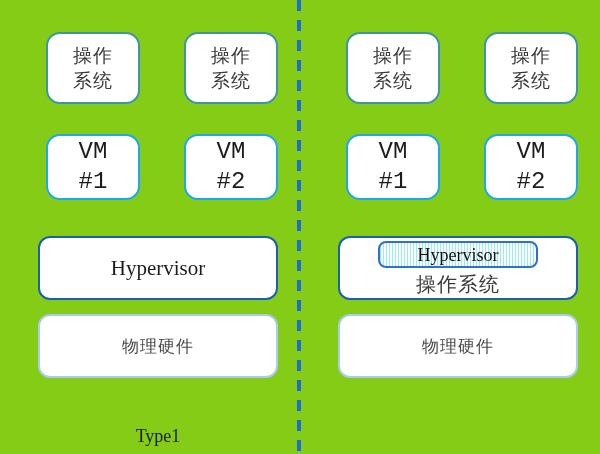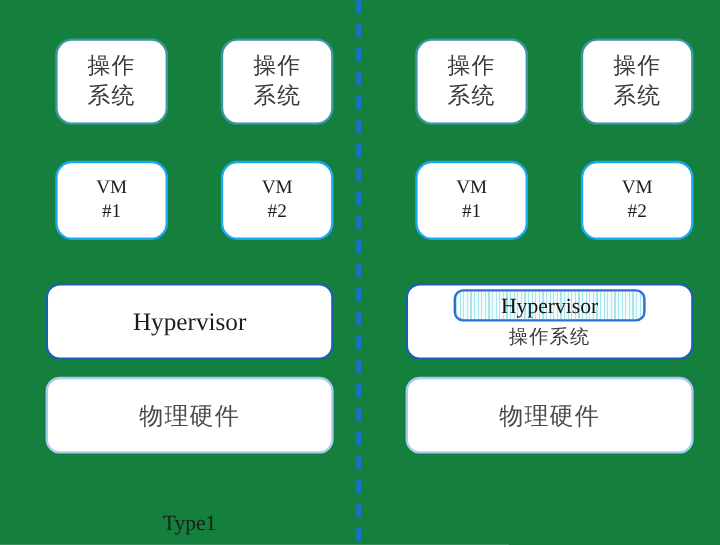--- a/index.html
+++ b/index.html
@@ -12,21 +12,21 @@
     height: 454px;
     background: #fbfbfb;
     font-family: "Liberation Sans", sans-serif;
     overflow: hidden;
   }
 
   #diagram {
     position: relative;
     width: 600px;
     height: 454px;
-    background: #15803d;
+    background: #84cc16;
   }
 
   
   .divider {
     position: absolute;
     left: 297px;
     top: 0;
     width: 4px;
     height: 454px;
     background-image: linear-gradient(
@@ -79,22 +79,22 @@
 
   
   .vm-box {
     width: 94px;
     height: 66px;
     border: 2px solid #1ca8f0;
     border-radius: 14px;
     top: 134px;
   }
   .vm-box .line {
-    font-family: Liberation Serif, serif;
-    font-size: 16px;
+    font-family: Liberation Mono, monospace;
+    font-size: 24px;
     color: #1c1c1c;
     line-height: 1.26;
   }
   .vm-box.first  { left: 40px; }
   .vm-box.second { left: 178px; }
 
   
   .hypervisor-box {
     left: 32px;
     top: 236px;
@@ -136,38 +136,38 @@
         #f4fdfe 1px, #f4fdfe 3px);
   }
   .nested-hypervisor .label {
     font-family: "Liberation Serif", "DejaVu Serif", serif;
     font-size: 18px;
     color: #121212;
     line-height: 1;
   }
   .hostos-box .host-label {
     font-family: Liberation Mono, monospace;
-    font-size: 16px;
+    font-size: 20px;
     color: #3a3a3a;
     letter-spacing: 1px;
     margin-top: 3px;
   }
 
   
   .hardware-box {
     left: 32px;
     top: 314px;
     width: 240px;
     height: 64px;
     border: 2px solid #aacbf2;
     border-radius: 12px;
   }
   .hardware-box .label {
     font-family: "DejaVu Sans", "Liberation Sans", sans-serif;
-    font-size: 20px;
+    font-size: 17px;
     color: #4a4a4a;
     letter-spacing: 1px;
   }
 
   
   .caption {
     position: absolute;
     top: 396px;
     left: 32px;
     width: 240px;

